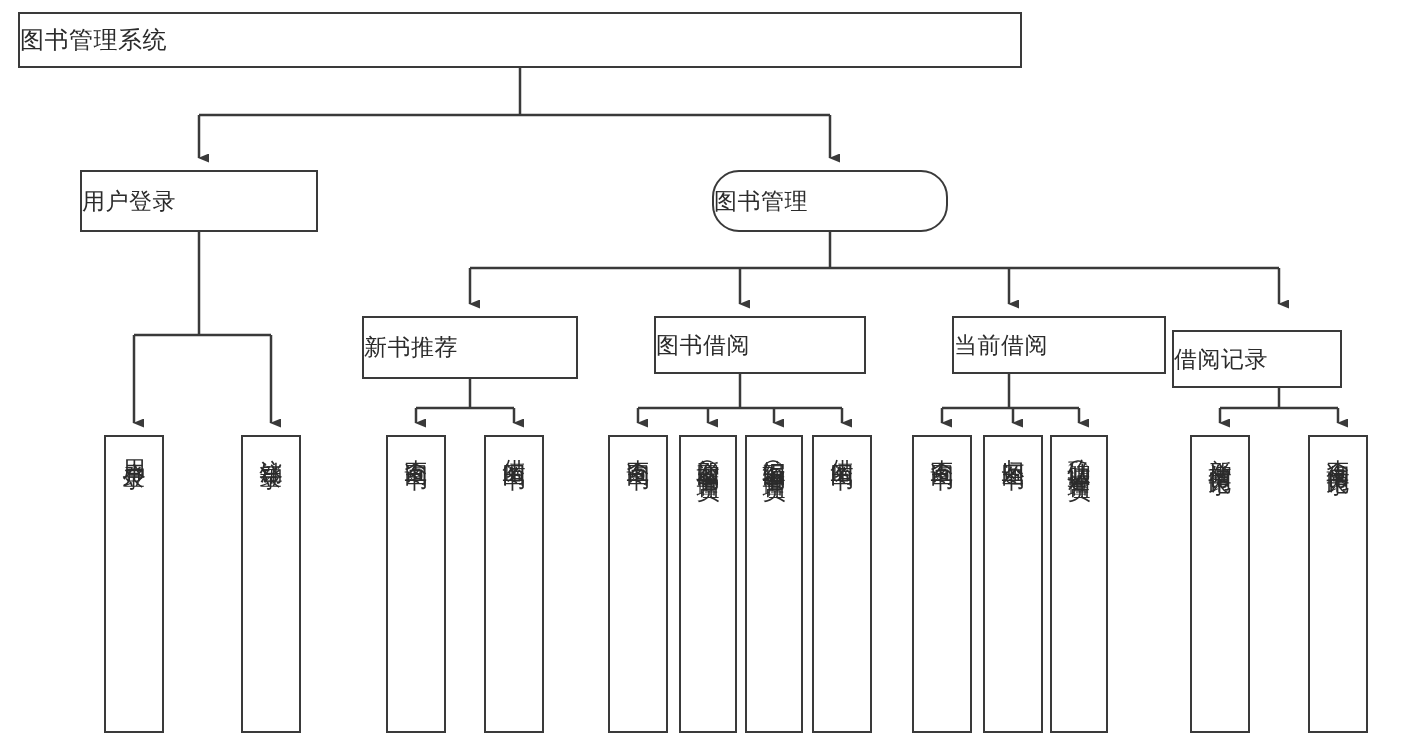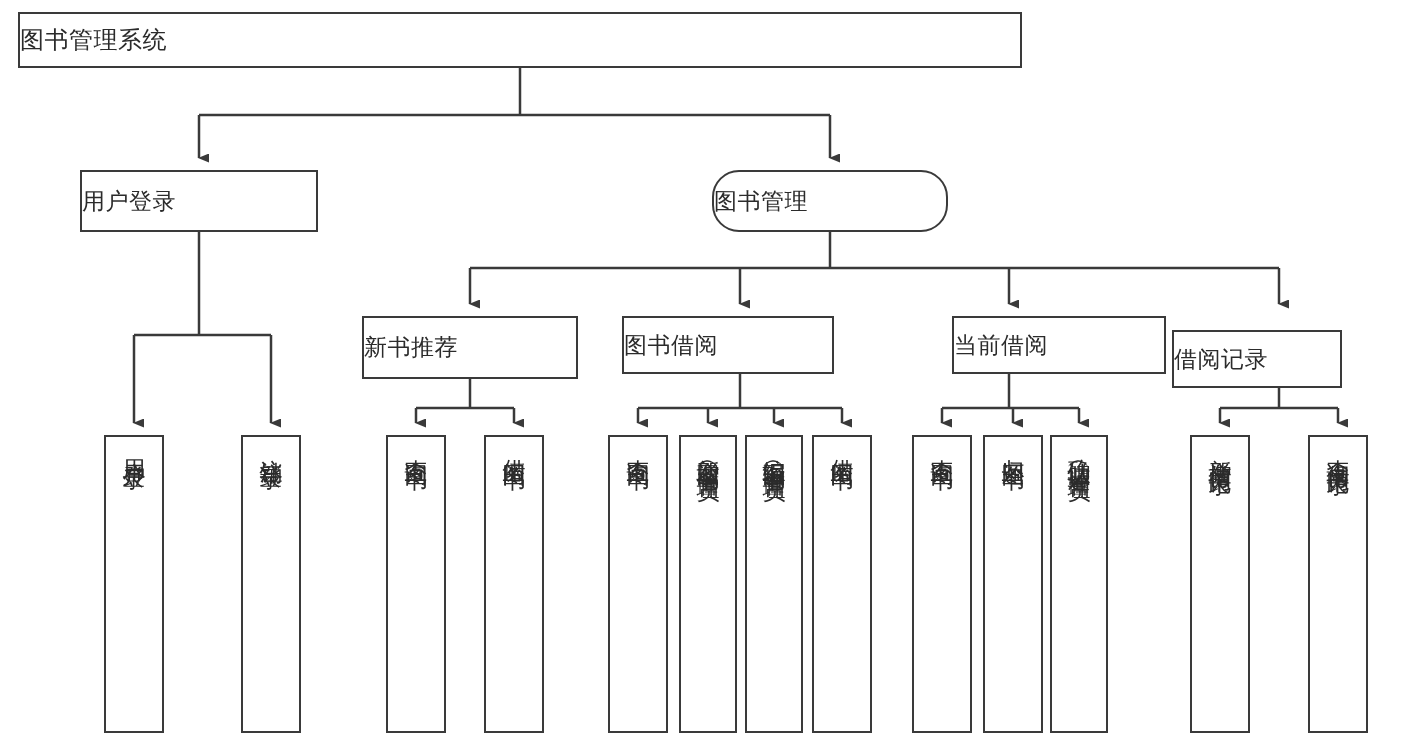--- a/index.html
+++ b/index.html
@@ -125,21 +125,21 @@
       </div>
       <div class="node horizontal" style="left: 80px; top: 170px; width: 238px; height: 62px;">
         <span class="node-label">用户登录</span>
       </div>
       <div class="node horizontal" style="left: 712px; top: 170px; width: 236px; height: 62px; border-radius: 27px;">
         <span class="node-label">图书管理</span>
       </div>
       <div class="node horizontal" style="left: 362px; top: 316px; width: 216px; height: 63px;">
         <span class="node-label">新书推荐</span>
       </div>
-      <div class="node horizontal" style="left: 622px; top: 316px; width: 212px; height: 58px;">
+      <div class="node horizontal" style="left: 654px; top: 316px; width: 212px; height: 58px;">
         <span class="node-label">图书借阅</span>
       </div>
       <div class="node horizontal" style="left: 952px; top: 316px; width: 214px; height: 58px;">
         <span class="node-label">当前借阅</span>
       </div>
       <div class="node horizontal" style="left: 1172px; top: 330px; width: 170px; height: 58px;">
         <span class="node-label">借阅记录</span>
       </div>
       <div class="node vertical" style="left: 104px; top: 435px; width: 60px; height: 298px;">
         <span class="node-label">用户登录</span>

